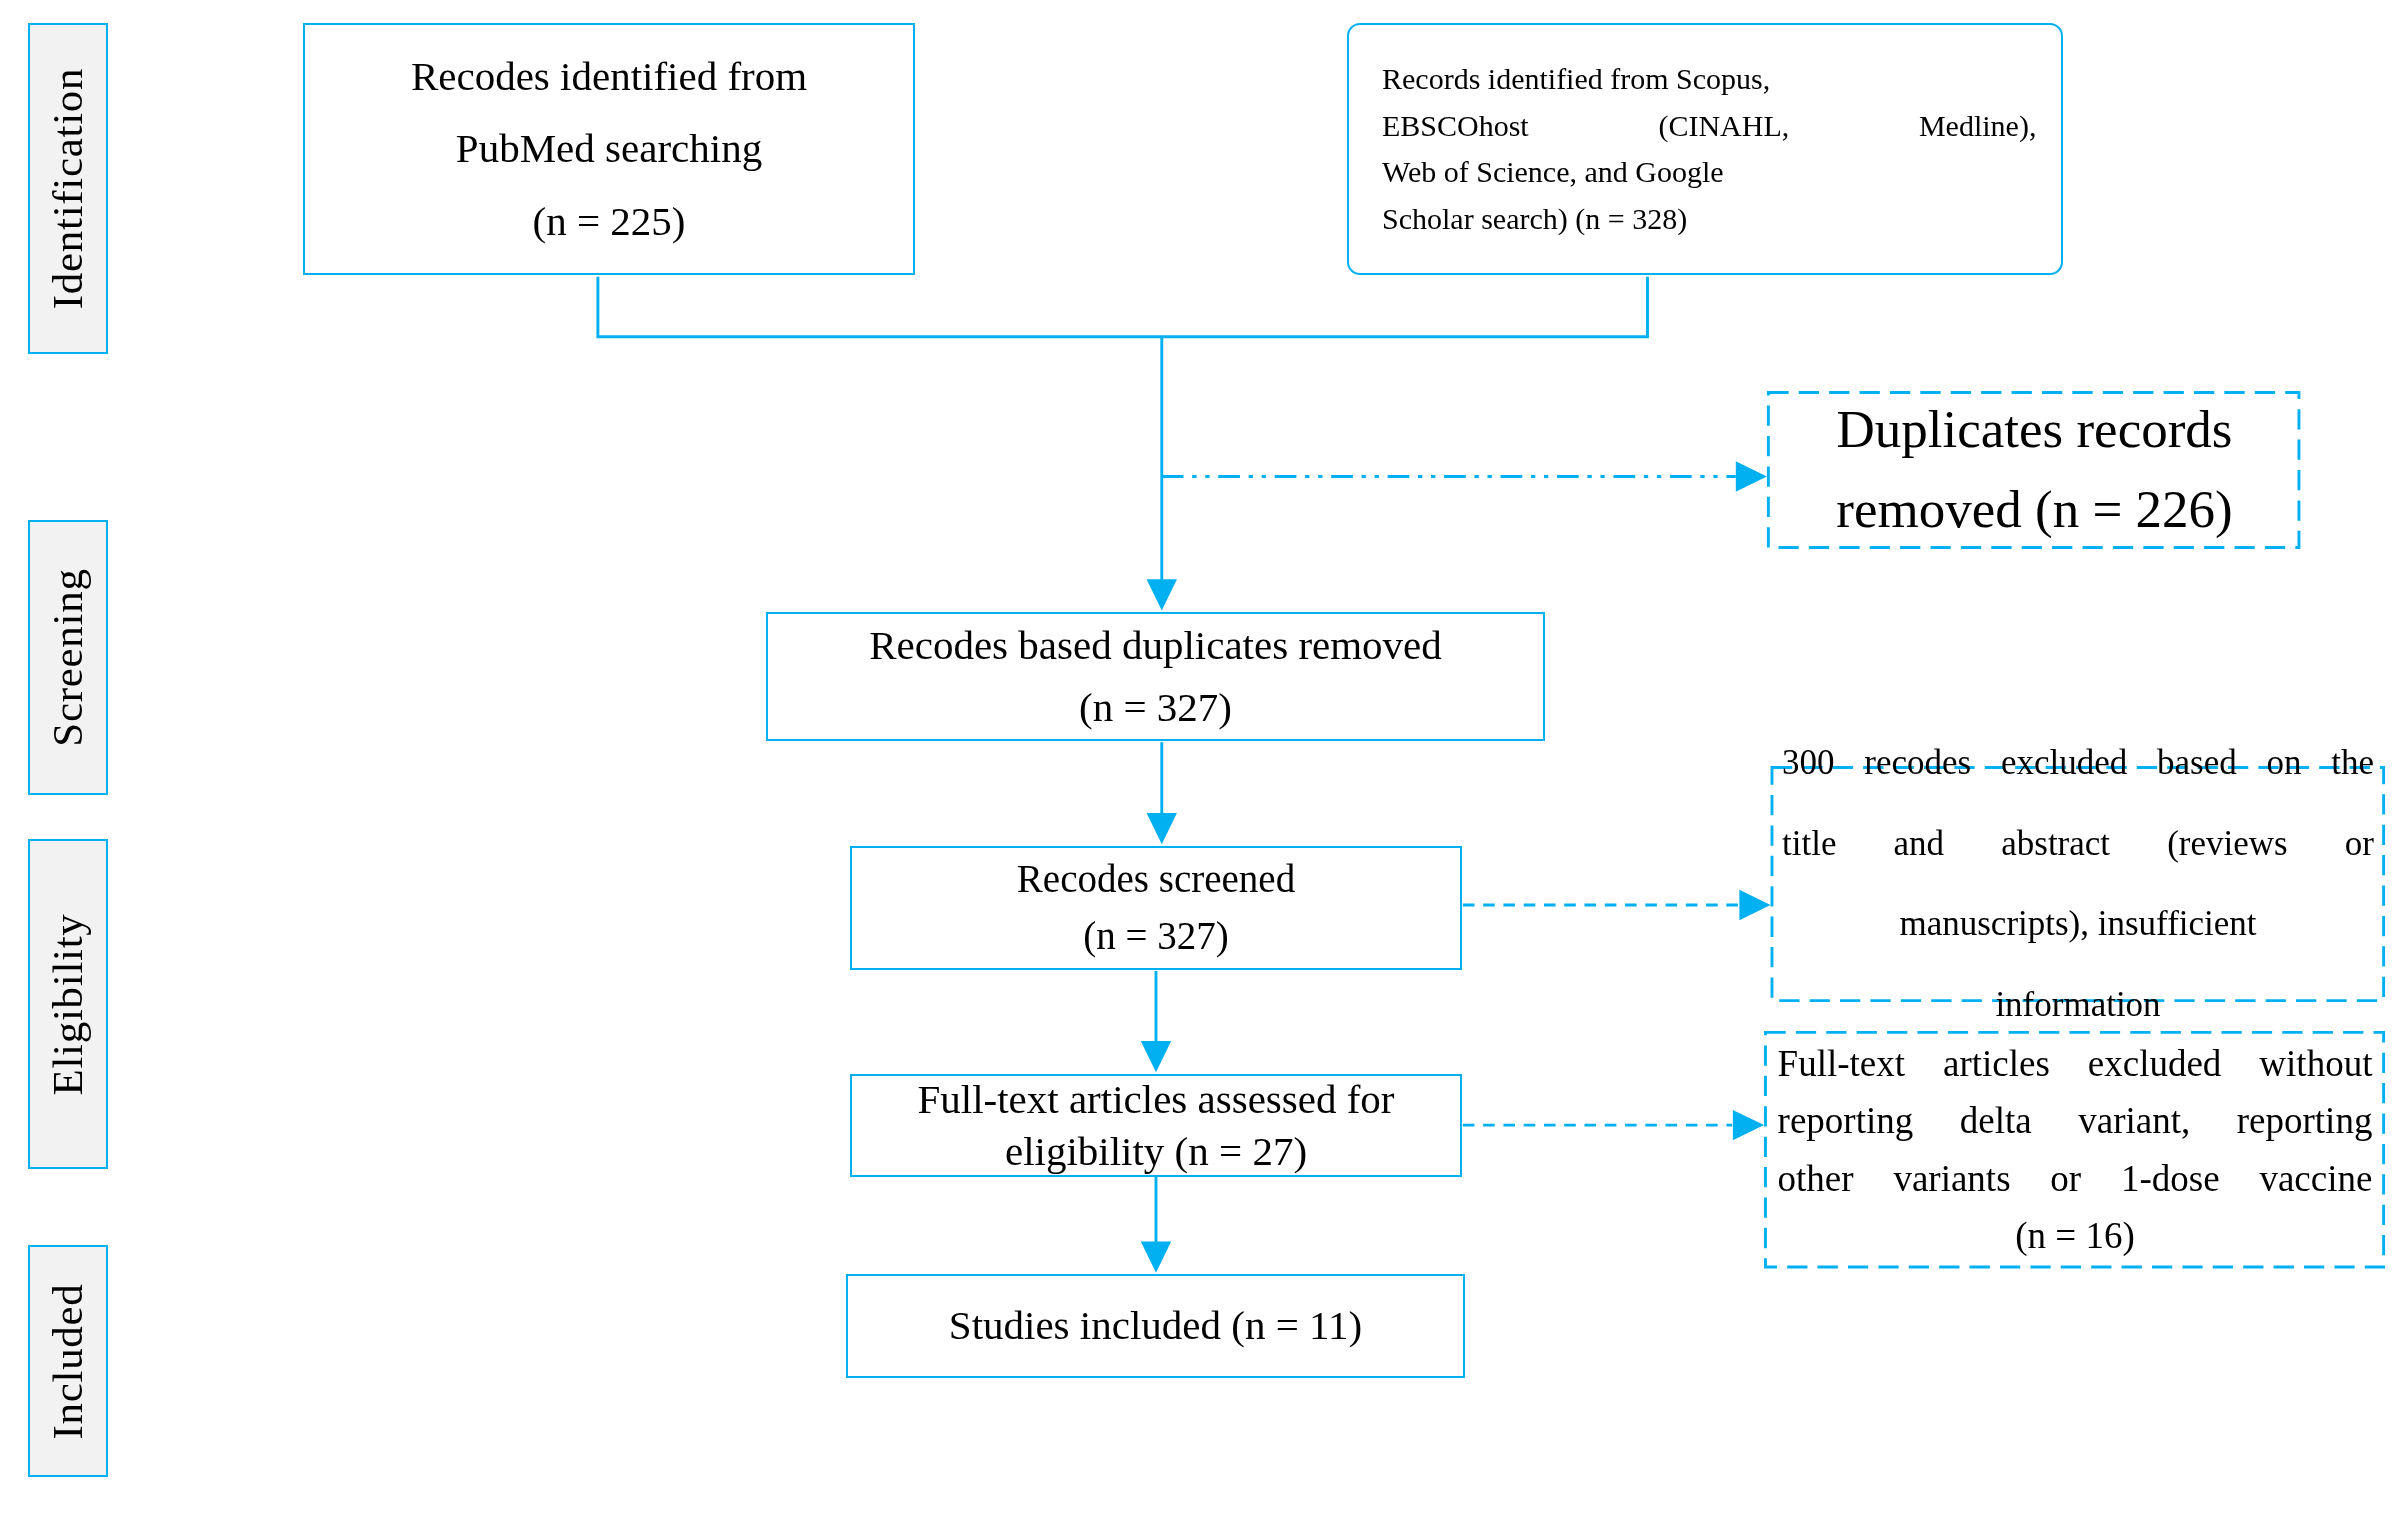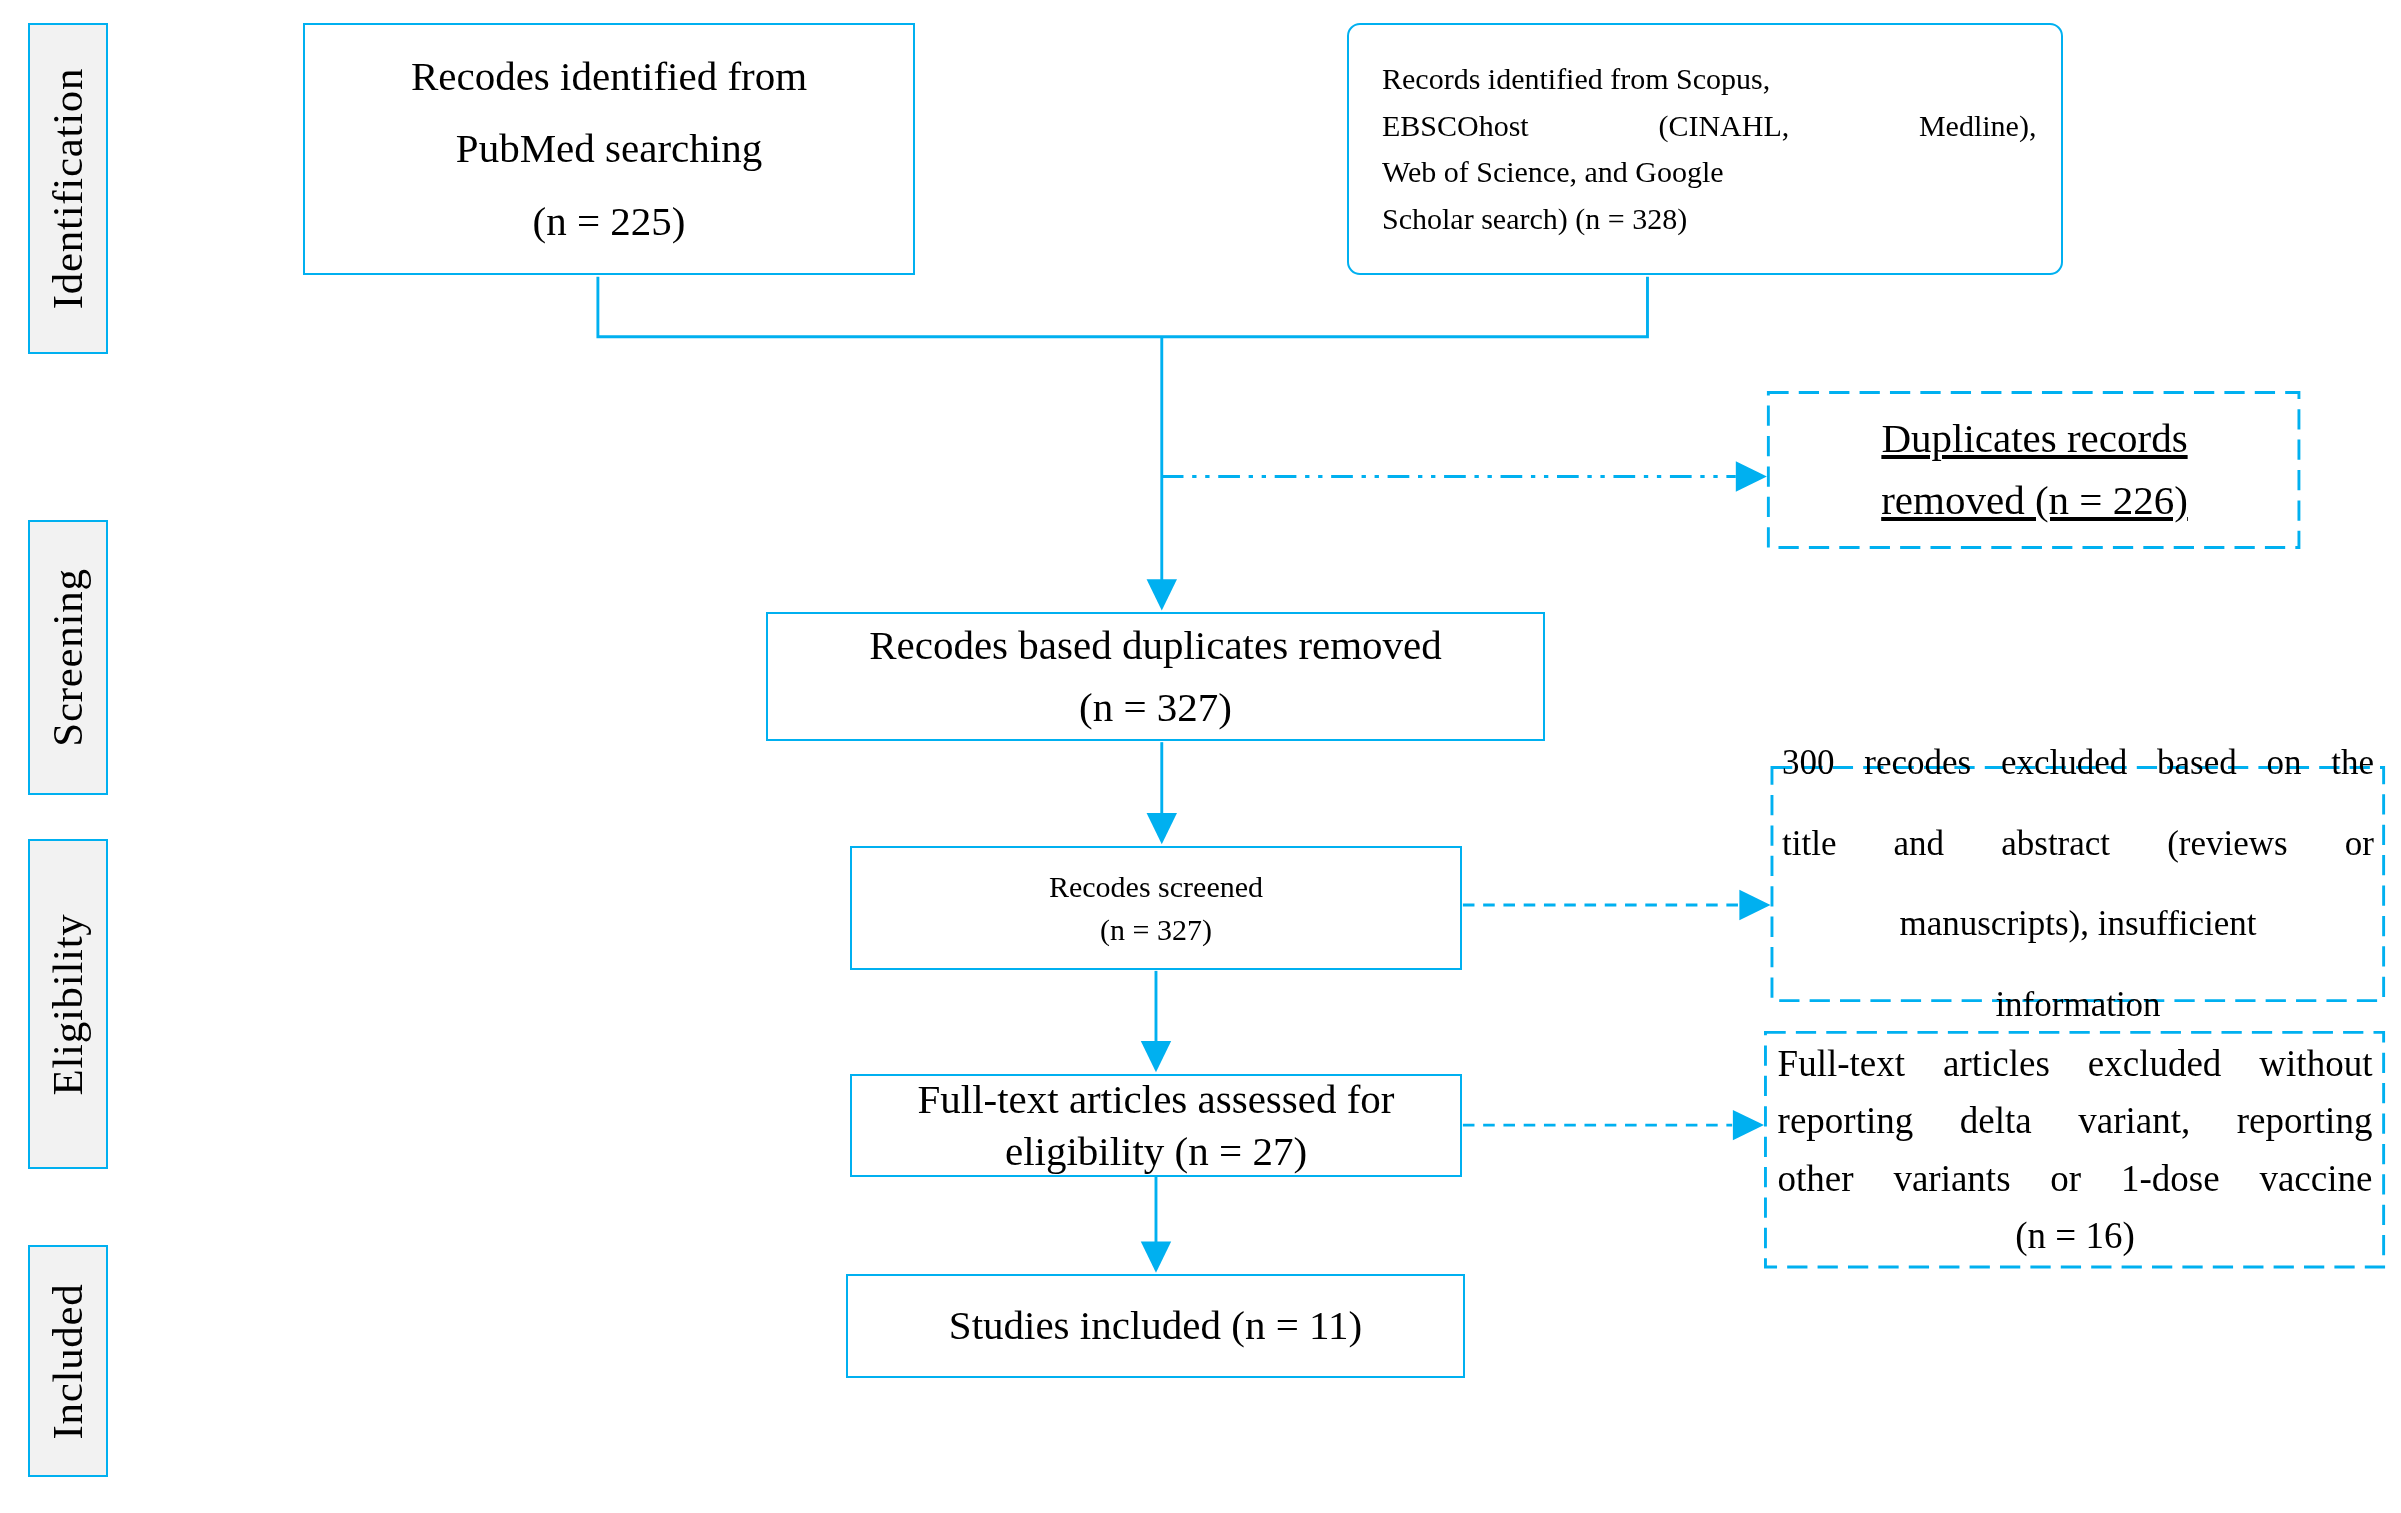--- a/index.html
+++ b/index.html
@@ -29,23 +29,23 @@
     text-align:center;
   }
   .box.solid{border:2.9px solid var(--accent);background:var(--bg);}
   .box.ghost{background:transparent;} 
   .line{display:block;width:100%;white-space:nowrap;}
   .jl{text-align-last:justify;white-space:normal;}
   .box--left{align-items:flex-start;text-align:left;padding:0 24.6px 0 33px;}
 
   #box-pubmed      {left:303px; top:23px;  width:612px;  height:252px; font-size:41px; line-height:1.50;gap:11px;}
   #box-databases   {left:1347px;top:23px;  width:716px;  height:252px; font-size:30px; line-height:1.55;border-radius:13px;}
-  #box-duplicates  {left:1769px;top:392px; width:531px;  height:155px; font-size:41px; line-height:1.50;text-decoration:underline;}
+  #box-duplicates  {left:1769px;top:392px; width:531px;  height:155px; font-size:53px; line-height:1.50;}
   #box-after       {left:766px;top:612px; width:779px; height:129px; font-size:41px; line-height:1.50;}
-  #box-screened    {left:850px;top:846px;width:612px;  height:124px; font-size:30px; line-height:1.45;}
+  #box-screened    {left:850px;top:846px;width:612px;  height:124px; font-size:39px; line-height:1.45;}
   #box-excl300     {left:1772px;top:767px;width:612px;  height:233px; font-size:35px; line-height:1.30; padding:0 10px;gap:35px;}
   #box-fulltext    {left:850px;top:1074px;width:612px;  height:103px; font-size:41px; line-height:1.25;}
   #box-ftexcl      {left:1766px;top:1032px;width:618px;  height:235px; font-size:37px; line-height:1.55; padding:0 11.6px;}
   #box-studies     {left:846px;top:1274px;width:619px;  height:104px; font-size:41px; line-height:1.4;}
 
   
   .stage{
     position:absolute;left:27.5px;width:80px;
     box-sizing:border-box;
     border:2.9px solid var(--accent);

